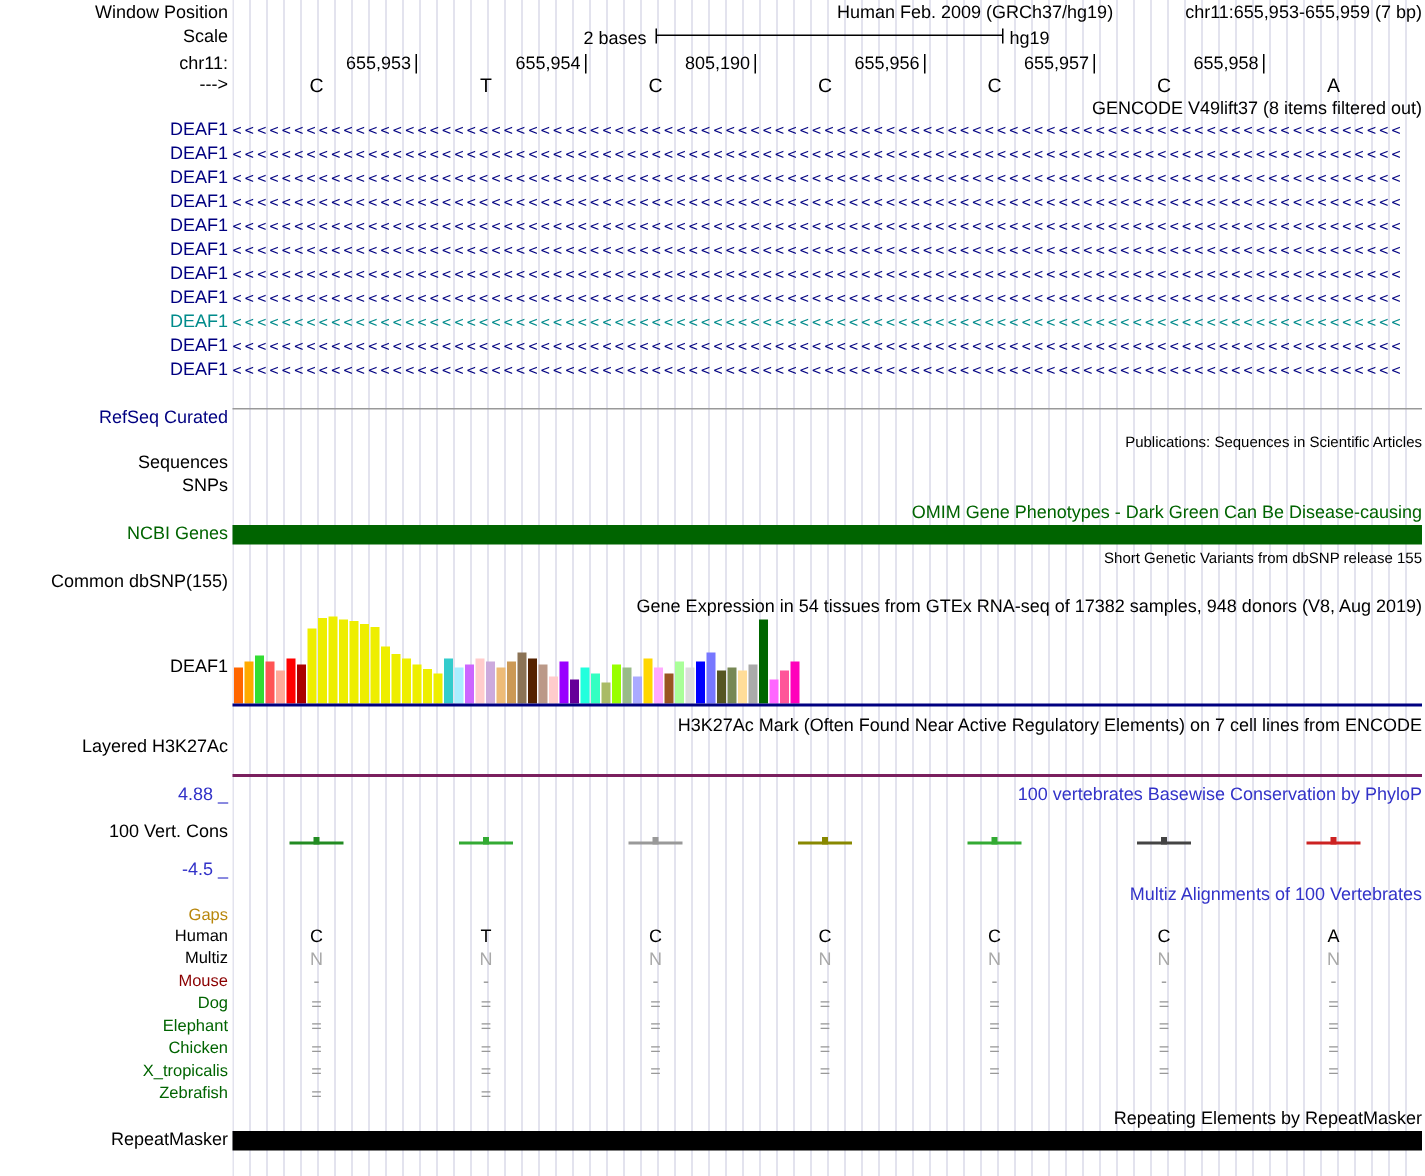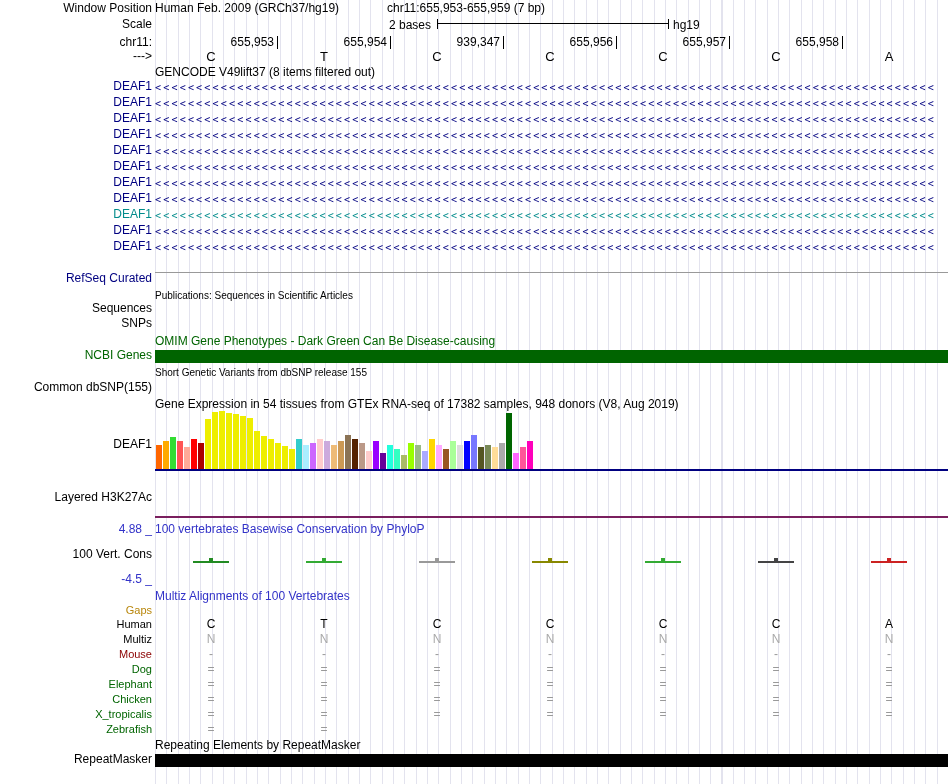--- a/index.html
+++ b/index.html
@@ -3,21 +3,21 @@
 <meta charset="utf-8">
 <style>
   html,body { margin:0; padding:0; background:#fff; }
   #browser { position:relative; width:950px; height:784px; background:#fff;
              font-family:"Liberation Sans",sans-serif; color:#000; overflow:hidden; }
   #label-col { position:absolute; left:0; top:0; width:152px; height:784px; z-index:5; }
   .lbl { position:absolute; right:0; white-space:nowrap; font-size:12px; line-height:13px; text-align:center; }
   .lbl.sp { font-size:11px; }
   #track-area { position:absolute; left:155px; top:0; width:793px; height:784px;
     background-image: repeating-linear-gradient(to right,#e3e3ee 0px,#e3e3ee 1px,transparent 1px,transparent 11.33px); }
-  .title { position:absolute; left:0; width:100%; text-align:left; font-size:12px; line-height:13px; white-space:nowrap; }
+  .title { position:absolute; left:0; width:100%; text-align:right; font-size:12px; line-height:13px; white-space:nowrap; }
   .title.small { font-size:10px; line-height:11px; }
   .hline { position:absolute; left:0; width:100%; }
   .sym { position:absolute; transform:translateX(-50%); font-size:12px; line-height:13px; }
   .exon-row { position:absolute; left:0; width:100%; height:13px; line-height:13px; overflow:hidden;
               white-space:nowrap; font-family:"DejaVu Sans Mono",monospace; font-size:10px; letter-spacing:2.2px; }
   .ruler-label { position:absolute; top:36px; width:85px; text-align:right; font-size:12px; line-height:12px; }
   .ruler-tick { position:absolute; top:36px; width:1px; height:13px; background:#000; }
   #scalebar { position:absolute; left:282px; top:19px; width:230px; height:10px;
               border-left:1px solid #000; border-right:1px solid #000; }
   #scalebar > div { position:absolute; top:4px; left:0; width:100%; height:1px; background:#000; }
@@ -79,21 +79,21 @@
     <div id="scalebar">
         <div></div>
       </div>
     <div style="position:absolute;top:18px;left:518px;font-size:12px">hg19</div>
 
     <div id="ruler">
         <div class="ruler-label" style="left: 34px;">655,953</div>
         <div class="ruler-tick" style="left: 122px;"></div>
         <div class="ruler-label" style="left: 147px;">655,954</div>
         <div class="ruler-tick" style="left: 235px;"></div>
-        <div class="ruler-label" style="left: 260px;">939,347</div>
+        <div class="ruler-label" style="left: 260px;">805,190</div>
         <div class="ruler-tick" style="left: 348px;"></div>
         <div class="ruler-label" style="left: 373px;">655,956</div>
         <div class="ruler-tick" style="left: 461px;"></div>
         <div class="ruler-label" style="left: 486px;">655,957</div>
         <div class="ruler-tick" style="left: 574px;"></div>
         <div class="ruler-label" style="left: 599px;">655,958</div>
         <div class="ruler-tick" style="left: 687px;"></div>
       </div>
     <div id="bases-row">
         <span class="sym" style="left: 56px; top: 50px; font-size: 13px;">C</span>
@@ -168,20 +168,21 @@
         <div class="gtex-bar" style="height: 24px; background: rgb(119, 136, 85);"></div>
         <div class="gtex-bar" style="height: 22px; background: rgb(255, 221, 153);"></div>
         <div class="gtex-bar" style="height: 26px; background: rgb(170, 170, 170);"></div>
         <div class="gtex-bar" style="height: 56px; background: rgb(0, 102, 0);"></div>
         <div class="gtex-bar" style="height: 16px; background: rgb(255, 102, 255);"></div>
         <div class="gtex-bar" style="height: 22px; background: rgb(255, 85, 153);"></div>
         <div class="gtex-bar" style="height: 28px; background: rgb(255, 0, 187);"></div>
       </div>
     <div class="hline" style="top: 469px; height: 2px; background: rgb(0, 0, 128);"></div>
 
+    <div class="title" style="top:477px">H3K27Ac Mark (Often Found Near Active Regulatory Elements) on 7 cell lines from ENCODE</div>
     <div class="hline" style="top: 516px; height: 2px; background: rgb(122, 31, 94);"></div>
 
     <div class="title" style="top: 523px; color: rgb(50, 50, 200);">100 vertebrates Basewise Conservation by PhyloP</div>
     <div id="cons-marks">
         <div class="cons-mark" style="left: 56px; top: 561px;">
           <div class="cons-bump" style="background: rgb(34, 139, 34);"></div>
           <div class="cons-base" style="background: rgb(34, 139, 34);"></div>
         </div>
         <div class="cons-mark" style="left: 169px; top: 561px;">
           <div class="cons-bump" style="background: rgb(51, 170, 51);"></div>

